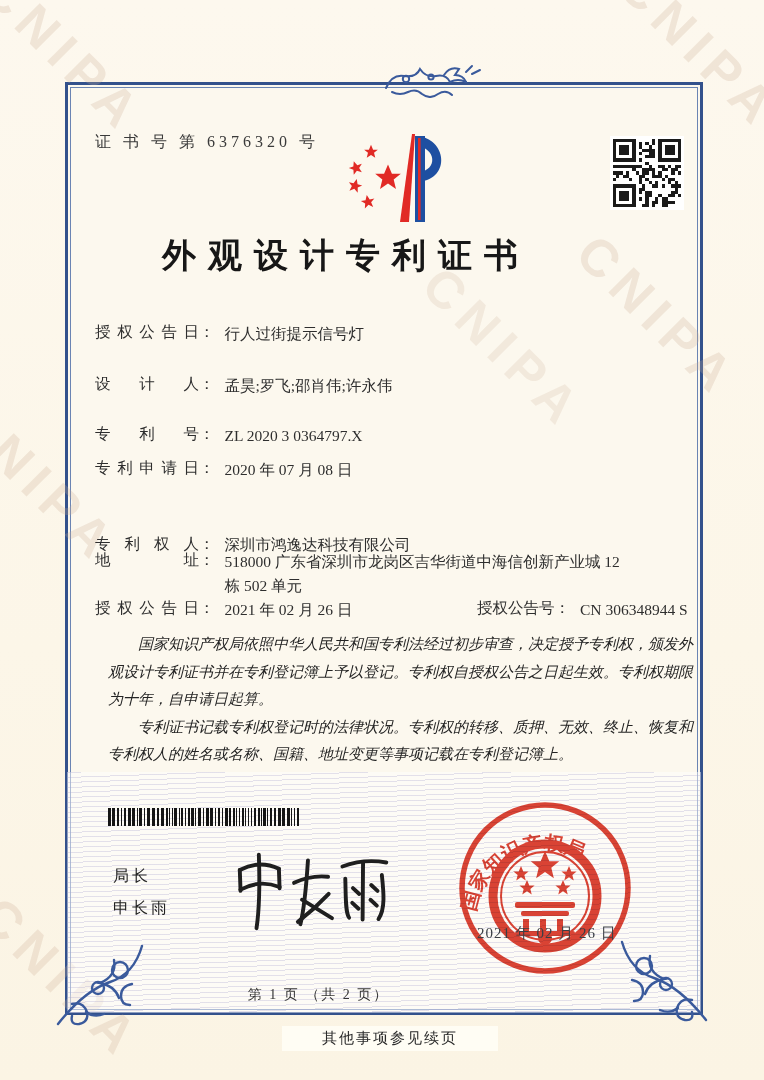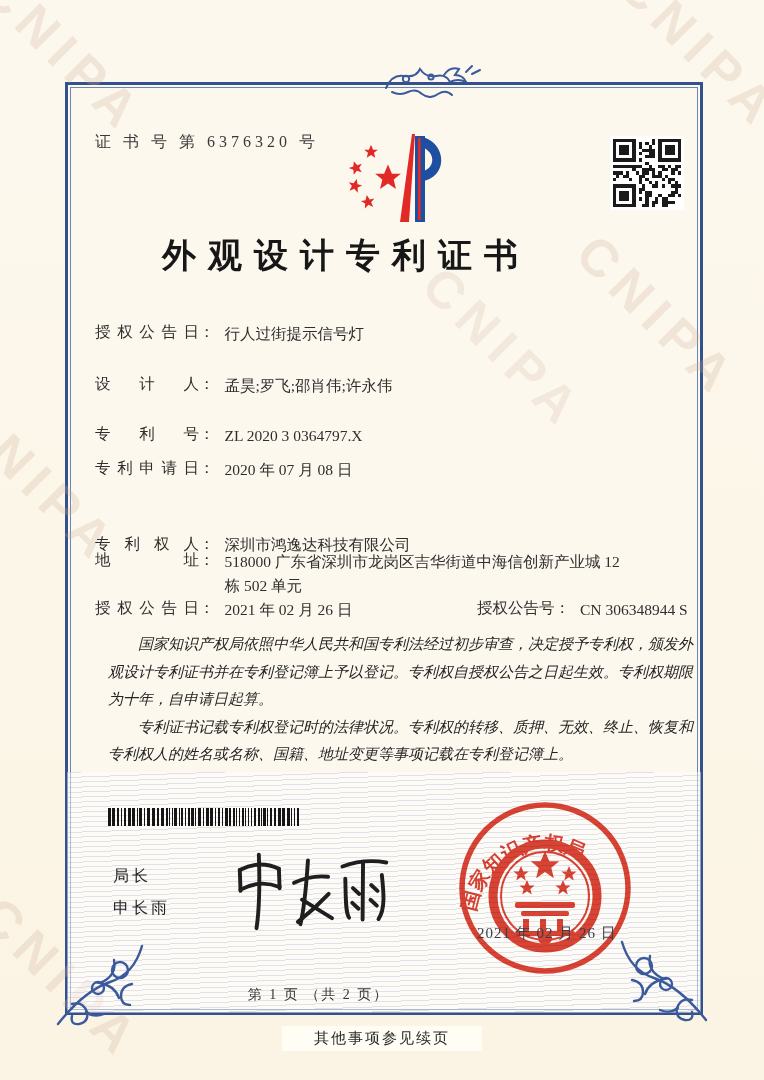--- a/index.html
+++ b/index.html
@@ -69,21 +69,21 @@
                transform:rotate(-2deg); }
 
   .seal { position:absolute; z-index:4; left:457px; top:800px; width:176px; height:176px;
           mix-blend-mode:multiply; opacity:0.95; }
   .seal-date { position:absolute; z-index:5; left:477px; top:924px; width:170px;
                font-size:15px; letter-spacing:1px; color:#3b3f46; white-space:nowrap; }
 
   .page-num { position:absolute; z-index:3; left:65px; top:986px; width:507px;
               text-align:center; font-size:14px; letter-spacing:2px; color:#333; }
 
-  .note { position:absolute; z-index:3; left:282px; top:1026px; width:200px;
+  .note { position:absolute; z-index:3; left:282px; top:1026px; width:216px;
           text-align:center; font-size:15px; letter-spacing:2px; color:#2a2a2a;
           background:#fffdf4; padding:3px 6px; }
 </style>
 </head>
 <body>
 
 <div class="page">
 
   <svg width="0" height="0" style="position:absolute" aria-hidden="true">
     <defs>

